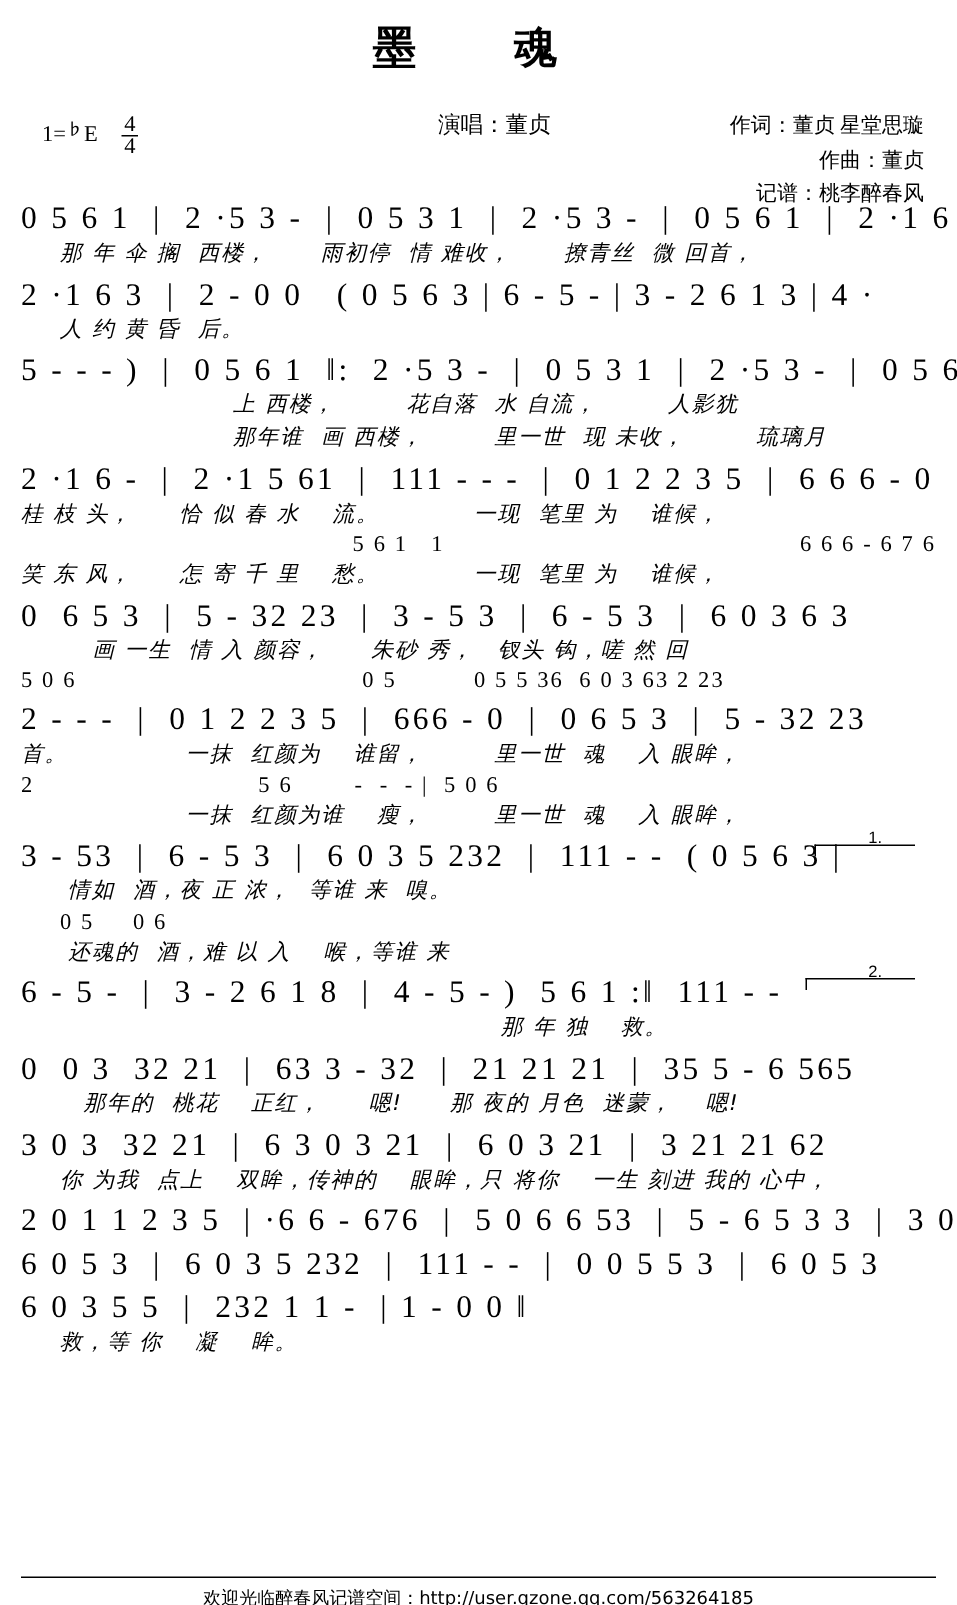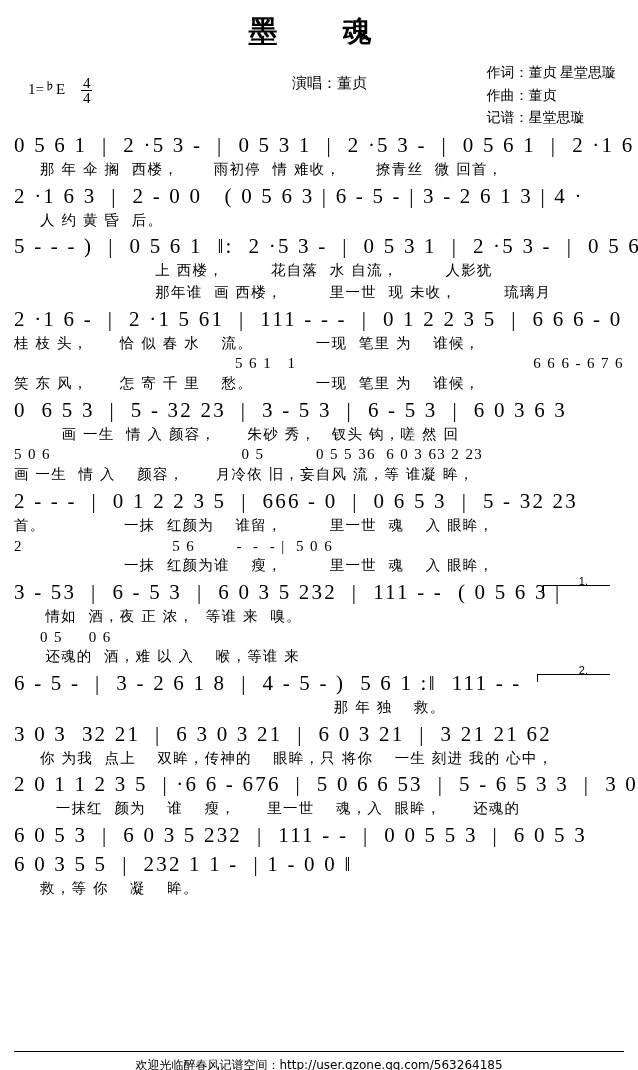--- a/index.html
+++ b/index.html
@@ -67,43 +67,44 @@
   }
   .singer {
     position: absolute;
     left: 278px;
     top: 20px;
     font-size: 15px;
   }
   .credits {
     position: absolute;
     right: 8px;
-    top: 8px;
+    top: 20px;
     font-size: 14px;
     line-height: 1.62;
-    text-align: left;
+    text-align: right;
   }
   
   .system {
     position: relative;
     margin-bottom: 2px;
   }
   .notes {
     font-size: 21px;
     font-family: "Liberation Serif", serif;
     letter-spacing: 2.2px;
     white-space: pre;
     line-height: 1.28;
   }
   .lyrics {
     font-size: 14.5px;
     letter-spacing: 1.2px;
     white-space: pre;
     line-height: 1.5;
     font-family: "DejaVu Sans", sans-serif;
+    font-style: italic;
   }
   .indent1 { padding-left: 26px; }
   .indent3 { padding-left: 88px; text-align: right; }
 
   .small-row {
     font-size: 15px;
     letter-spacing: 1.4px;
     white-space: pre;
     line-height: 1.25;
   }
@@ -143,21 +144,21 @@
       <span>1=</span><span class="flat">♭</span><span>E</span>
       <span class="meter">
         <span class="num">4</span>
         <span class="den">4</span>
       </span>
     </div>
     <div class="singer">演唱：董贞</div>
     <div class="credits">
       <div>作词：董贞 星堂思璇</div>
       <div>作曲：董贞</div>
-      <div>记谱：星堂思璇</div>
+      <div>记谱：桃李醉春风</div>
     </div>
   </div>
 
   <div class="system">
     <div class="notes">0 5 6 1  |  2 ·5 3 -  |  0 5 3 1  |  2 ·5 3 -  |  0 5 6 1  |  2 ·1 6 ·</div>
     <div class="lyrics indent1">那 年 伞 搁  西楼，      雨初停  情 难收，      撩青丝  微 回首，</div>
   </div>
 
   <div class="system">
     <div class="notes">2 ·1 6 3  |  2 - 0 0   ( 0 5 6 3 | 6 - 5 - | 3 - 2 6 1 3 | 4 ·</div>
@@ -174,21 +175,20 @@
     <div class="notes">2 ·1 6 -  |  2 ·1 5 61  |  111 - - -  |  0 1 2 2 3 5  |  6 6 6 - 0</div>
     <div class="lyrics">桂 枝 头，　　恰 似 春 水　 流。　　　　一现  笔里 为　 谁候，</div>
     <div class="small-row indent3">5 6 1   1                                              6 6 6 - 6 7 6</div>
     <div class="lyrics">笑 东 风，　　怎 寄 千 里　 愁。　　　　一现  笔里 为　 谁候，</div>
   </div>
 
   <div class="system">
     <div class="notes">0  6 5 3  |  5 - 32 23  |  3 - 5 3  |  6 - 5 3  |  6 0 3 6 3</div>
     <div class="lyrics indent1">　 画 一生  情 入 颜容，　　朱砂 秀，　钗头 钩，嗟 然 回</div>
     <div class="small-row">5 0 6                                     0 5          0 5 5 36  6 0 3 63 2 23</div>
-    <div class="lyrics">画 一生  情 入 　颜容，　　月冷依 旧，妄自风 流，等 谁凝 眸，</div>
   </div>
 
   <div class="system">
     <div class="notes">2 - - -  |  0 1 2 2 3 5  |  666 - 0  |  0 6 5 3  |  5 - 32 23</div>
     <div class="lyrics">首。　　　　　一抹  红颜为　 谁留，　　　里一世  魂　 入 眼眸，</div>
     <div class="small-row">2                             5 6        -  -  - |  5 0 6</div>
     <div class="lyrics">　　　　　　　一抹  红颜为谁　 瘦，　　　里一世  魂　 入 眼眸，</div>
   </div>
 
   <div class="system">
@@ -200,29 +200,32 @@
     <div class="lyrics">　　还魂的  酒，难 以 入　 喉，等谁 来</div>
   </div>
 
   <div class="system">
     <div class="ending" style="right:36px; top:-6px;">2.</div>
     <div class="bracket" style="right:14px; top:4px; width:72px;"></div>
     <div class="notes">6 - 5 -  |  3 - 2 6 1 8  |  4 - 5 - )  5 6 1 :‖  111 - -</div>
     <div class="lyrics">　　　　　　　　　　　　　　　　　　　　 那 年 独　 救。</div>
   </div>
 
+  <div class="system">
+    <div class="notes">0  0 3  32 21  |  63 3 - 32  |  21 21 21  |  35 5 - 6 565</div>
+    <div class="lyrics indent1">　那年的  桃花　 正红，　　嗯!　　那 夜的 月色  迷蒙，　 嗯!</div>
+  </div>
 
   <div class="system">
     <div class="notes">3 0 3  32 21  |  6 3 0 3 21  |  6 0 3 21  |  3 21 21 62</div>
     <div class="lyrics indent1">你 为我  点上　 双眸，传神的　 眼眸，只 将你　 一生 刻进 我的 心中，</div>
   </div>
 
   <div class="system">
     <div class="notes">2 0 1 1 2 3 5  | ·6 6 - 676  |  5 0 6 6 53  |  5 - 6 5 3 3  |  3 0 5 5 3</div>
-    <div class="lyrics indent1">　一抹红  颜为　 谁　 瘦，　　里一世　 魂，入  眼眸，　　还魂的</div>
   </div>
 
   <div class="system">
     <div class="notes">6 0 5 3  |  6 0 3 5 232  |  111 - -  |  0 0 5 5 3  |  6 0 5 3</div>
   </div>
 
   <div class="system">
     <div class="notes">6 0 3 5 5  |  232 1 1 -  | 1 - 0 0 ‖</div>
     <div class="lyrics indent1">救，等 你　 凝　 眸。</div>
   </div>

